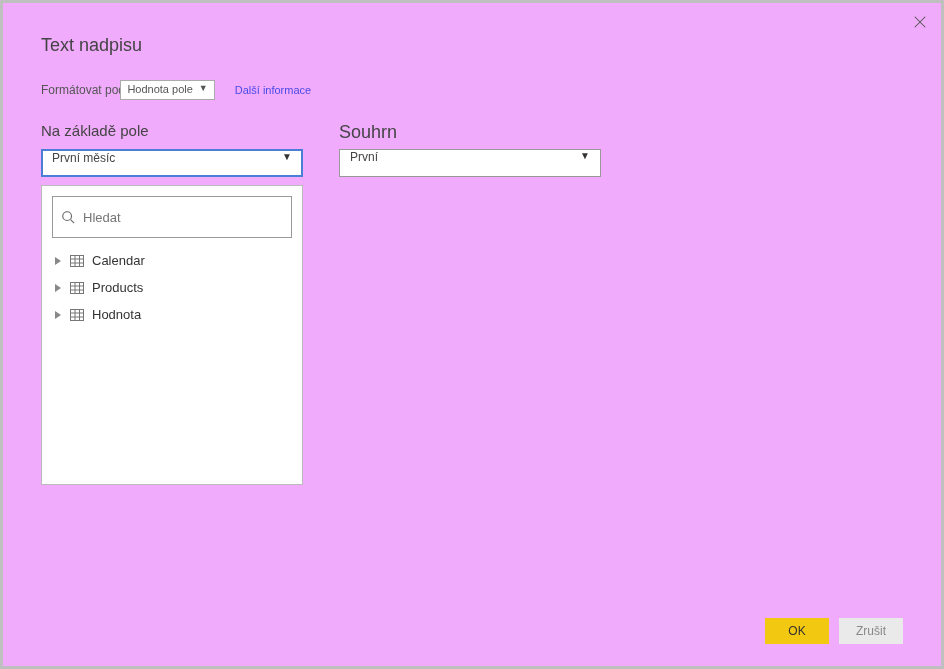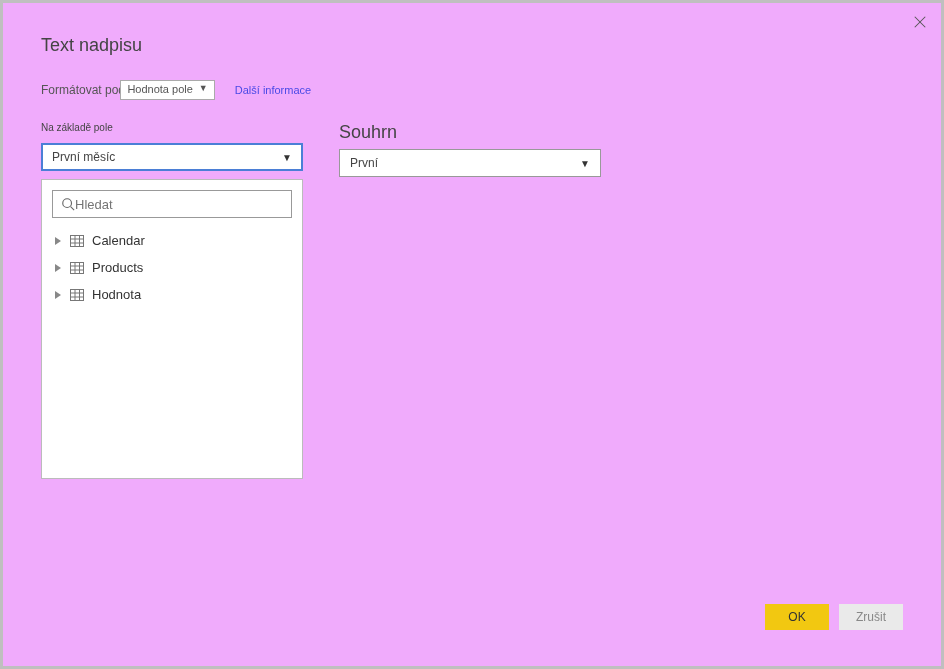--- a/index.html
+++ b/index.html
@@ -85,36 +85,35 @@
       display: flex;
       flex-direction: column;
     }
     .col-left {
       width: 262px;
     }
     .col-right {
       width: 262px;
     }
     .field-label {
-      font-size: 10px;
+      font-size: 15px;
       color: #444;
       margin-bottom: 10px;
       font-weight: 400;
     }
     .field-label-large {
       font-size: 18px;
       color: #444;
       margin-bottom: 6px;
       font-weight: 400;
     }
     .dropdown {
       border: 1px solid #999;
       height: 28px;
       display: flex;
-      align-items: center;
       justify-content: space-between;
       padding: 0 10px;
       font-size: 12px;
       color: #444;
       cursor: pointer;
       background: #fff;
     }
     .dropdown.focused {
       border: 2px solid #4b7fd6;
       height: 28px;
@@ -126,24 +125,25 @@
     }
     .popup {
       margin-top: 8px;
       border: 1px solid #bbb;
       background: #fff;
       padding: 10px;
       height: 300px;
     }
     .search-box {
       border: 1px solid #999;
-      height: 28px;
+      height: 42px;
       display: flex;
       align-items: center;
       padding: 0 8px;
+      gap: 8px;
       margin-bottom: 10px;
     }
     .search-box svg {
       width: 14px;
       height: 14px;
       color: #666;
       flex-shrink: 0;
     }
     .search-input {
       border: none;
@@ -179,21 +179,21 @@
       width: 8px;
       height: 8px;
     }
     .table-icon {
       width: 14px;
       height: 12px;
       flex-shrink: 0;
     }
     .footer {
       position: absolute;
-      bottom: 36px;
+      bottom: 22px;
       right: 38px;
       display: flex;
       gap: 10px;
     }
     .btn {
       min-width: 64px;
       height: 26px;
       border: none;
       font-size: 12px;
       cursor: pointer;

